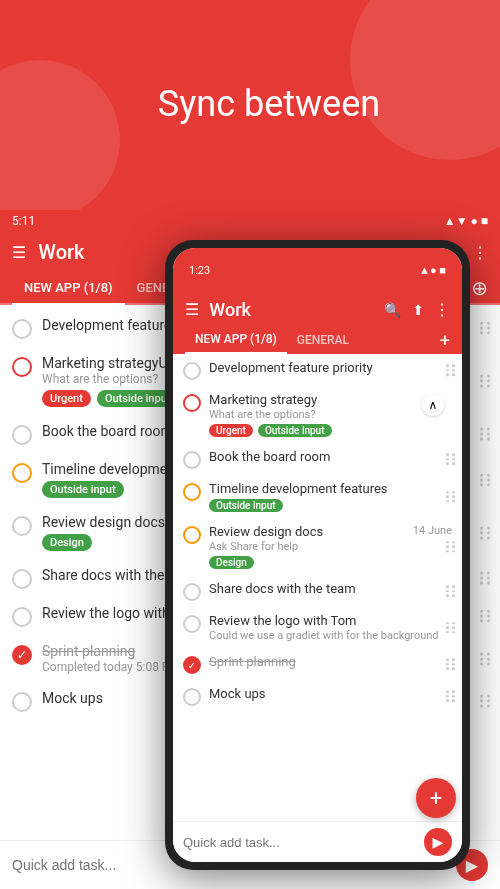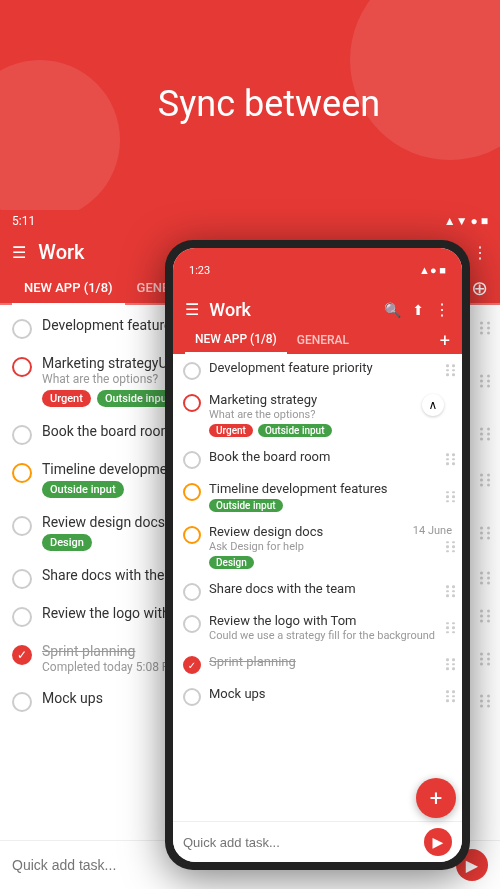--- a/index.html
+++ b/index.html
@@ -724,21 +724,21 @@
               <div class="phone-drag-dot"></div>
             </div>
         </div>
 
         <div class="phone-task-item">
           <div class="phone-task-radio orange"></div>
           <div class="phone-task-content">
             <div style="display:flex;align-items:flex-start;">
               <div style="flex:1;">
                 <div class="phone-task-title">Review design docs</div>
-                <div class="phone-task-subtitle">Ask Design for help</div>
+                <div class="phone-task-subtitle">Ask Share for help</div>
               </div>
               <span class="phone-date">14 June</span>
             </div>
             <div class="phone-tags">
               <span class="phone-tag design">Design</span>
             </div>
           </div>
           <div class="phone-drag-dots">
               <div class="phone-drag-dot"></div>
               <div class="phone-drag-dot"></div>
@@ -761,21 +761,21 @@
               <div class="phone-drag-dot"></div>
               <div class="phone-drag-dot"></div>
               <div class="phone-drag-dot"></div>
             </div>
         </div>
 
         <div class="phone-task-item">
           <div class="phone-task-radio"></div>
           <div class="phone-task-content">
             <div class="phone-task-title">Review the logo with Tom</div>
-            <div class="phone-task-subtitle">Could we use a strategy fill for the background</div>
+            <div class="phone-task-subtitle">Could we use a gradiet with for the background</div>
           </div>
           <div class="phone-drag-dots">
               <div class="phone-drag-dot"></div>
               <div class="phone-drag-dot"></div>
               <div class="phone-drag-dot"></div>
               <div class="phone-drag-dot"></div>
               <div class="phone-drag-dot"></div>
               <div class="phone-drag-dot"></div>
             </div>
         </div>

